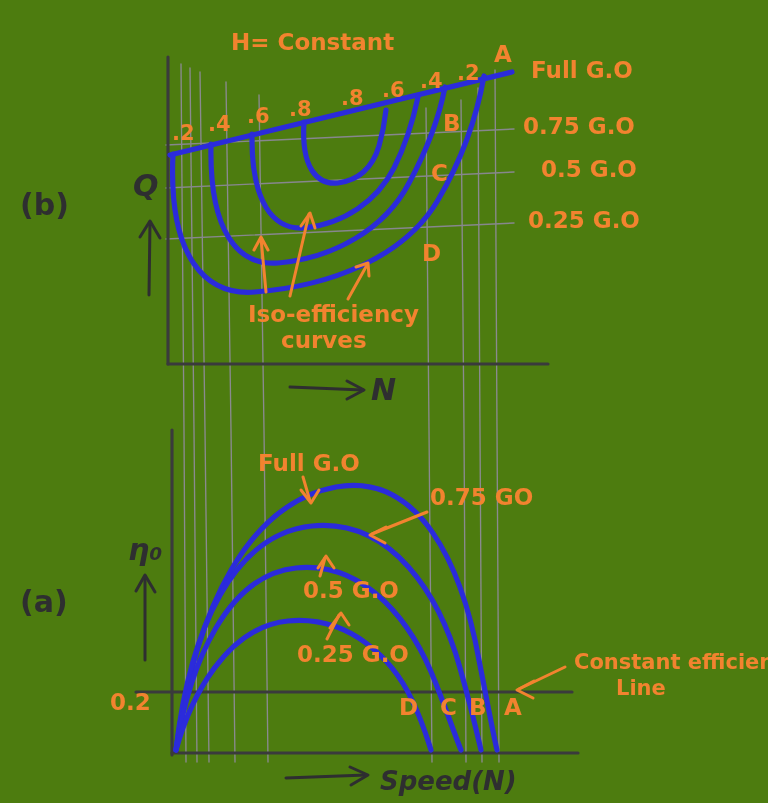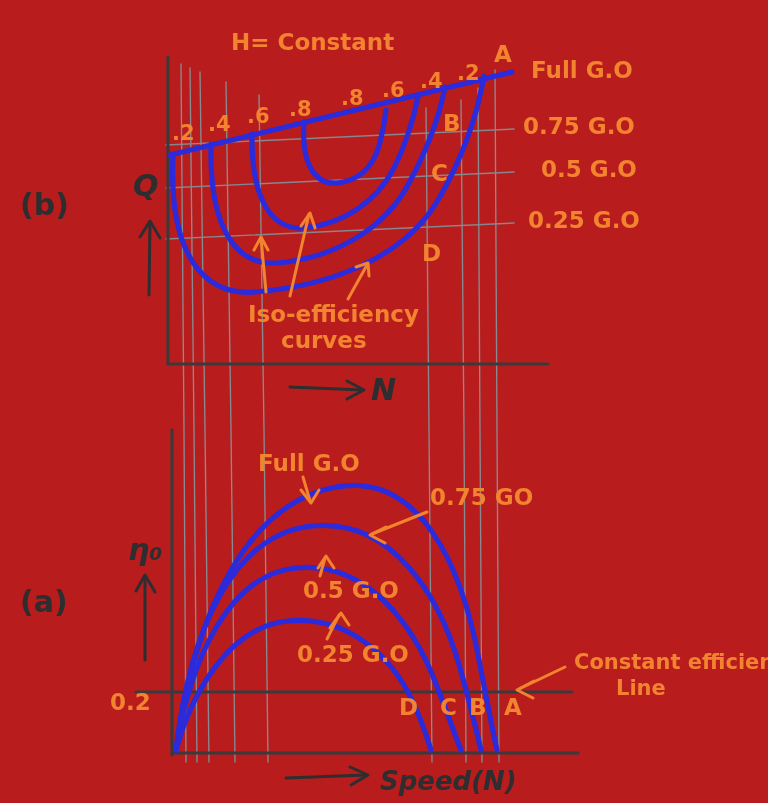--- a/index.html
+++ b/index.html
@@ -8,21 +8,21 @@
     padding: 0;
     background: #ffffff;
   }
   body {
     font-family: "DejaVu Sans", sans-serif;
   }
   #root {
     position: relative;
     width: 768px;
     height: 803px;
-    background: #b91c1c;
+    background: #4d7c0f;
     overflow: hidden;
   }
   #figure-svg {
     position: absolute;
     left: 0;
     top: 0;
     width: 768px;
     height: 803px;
     display: block;
   }

